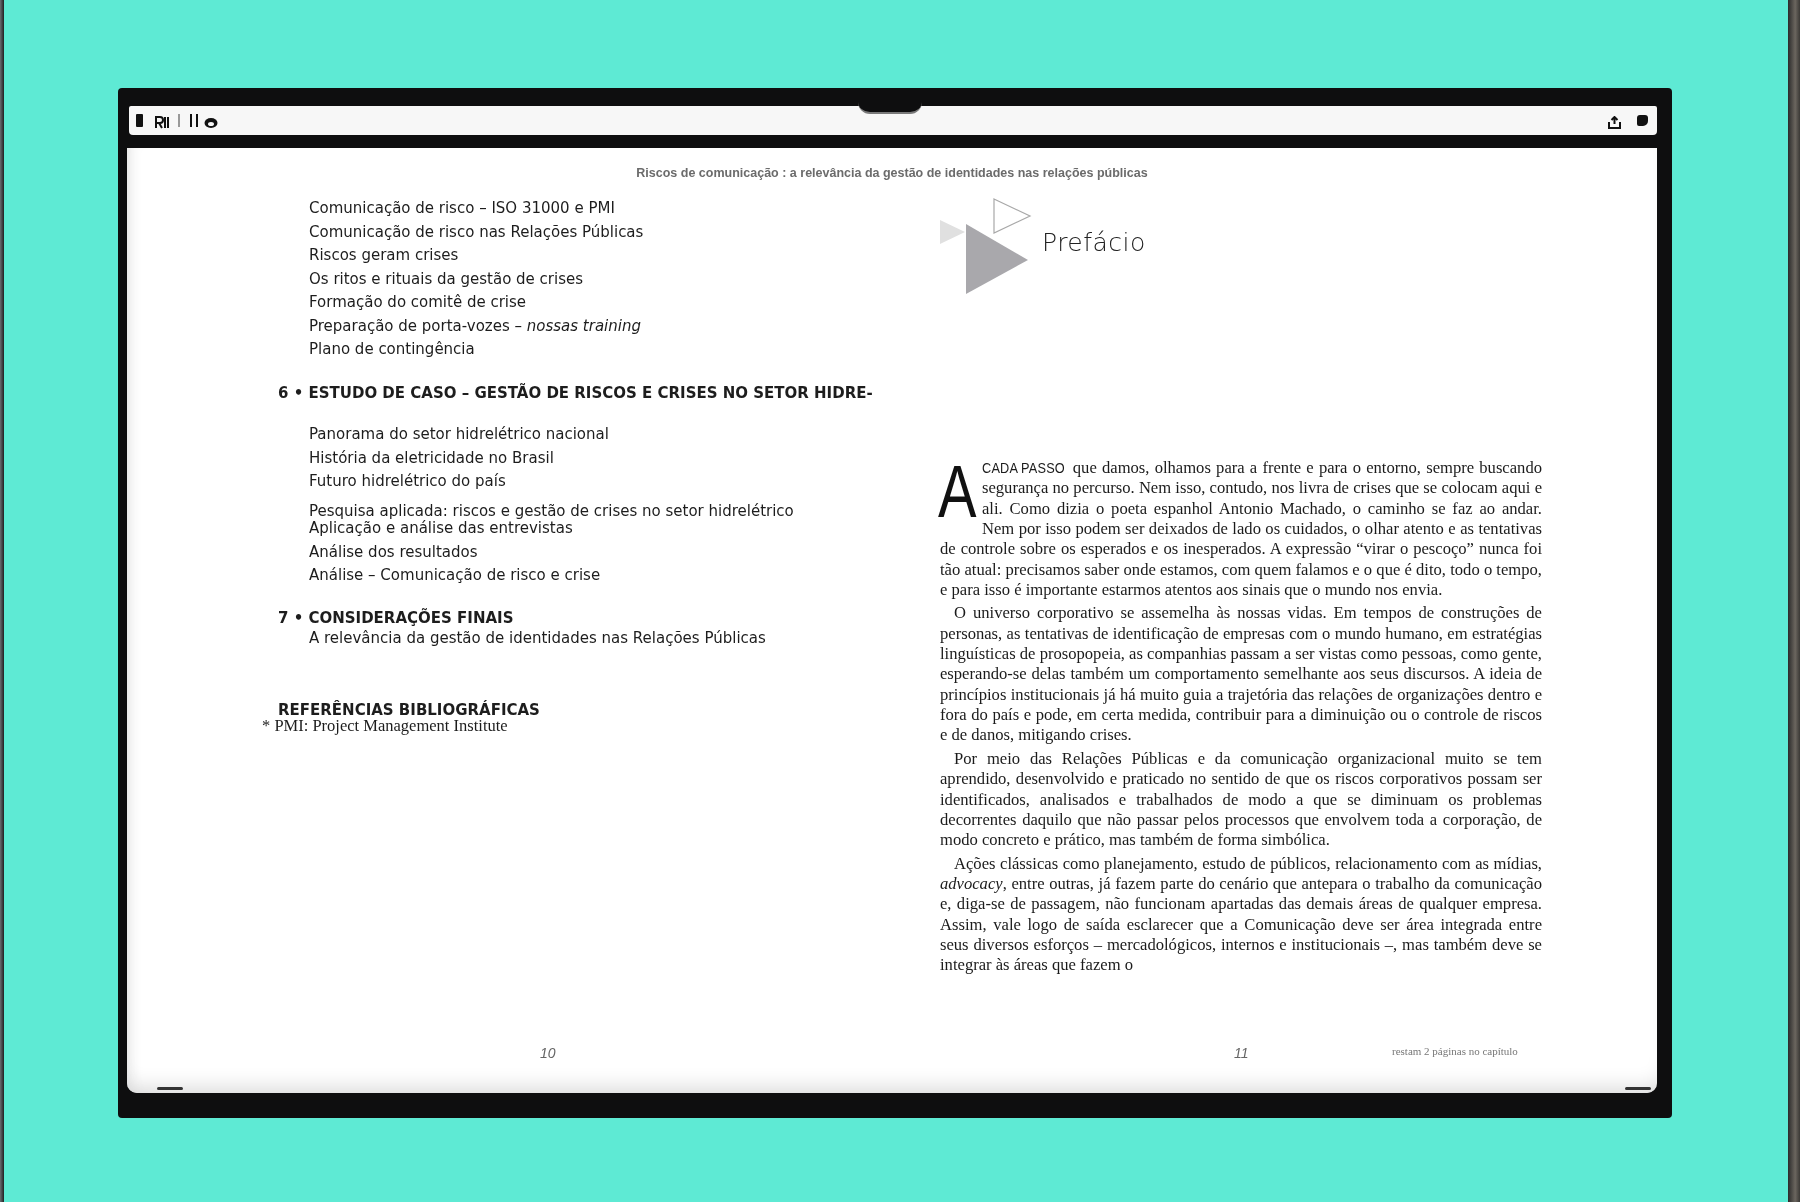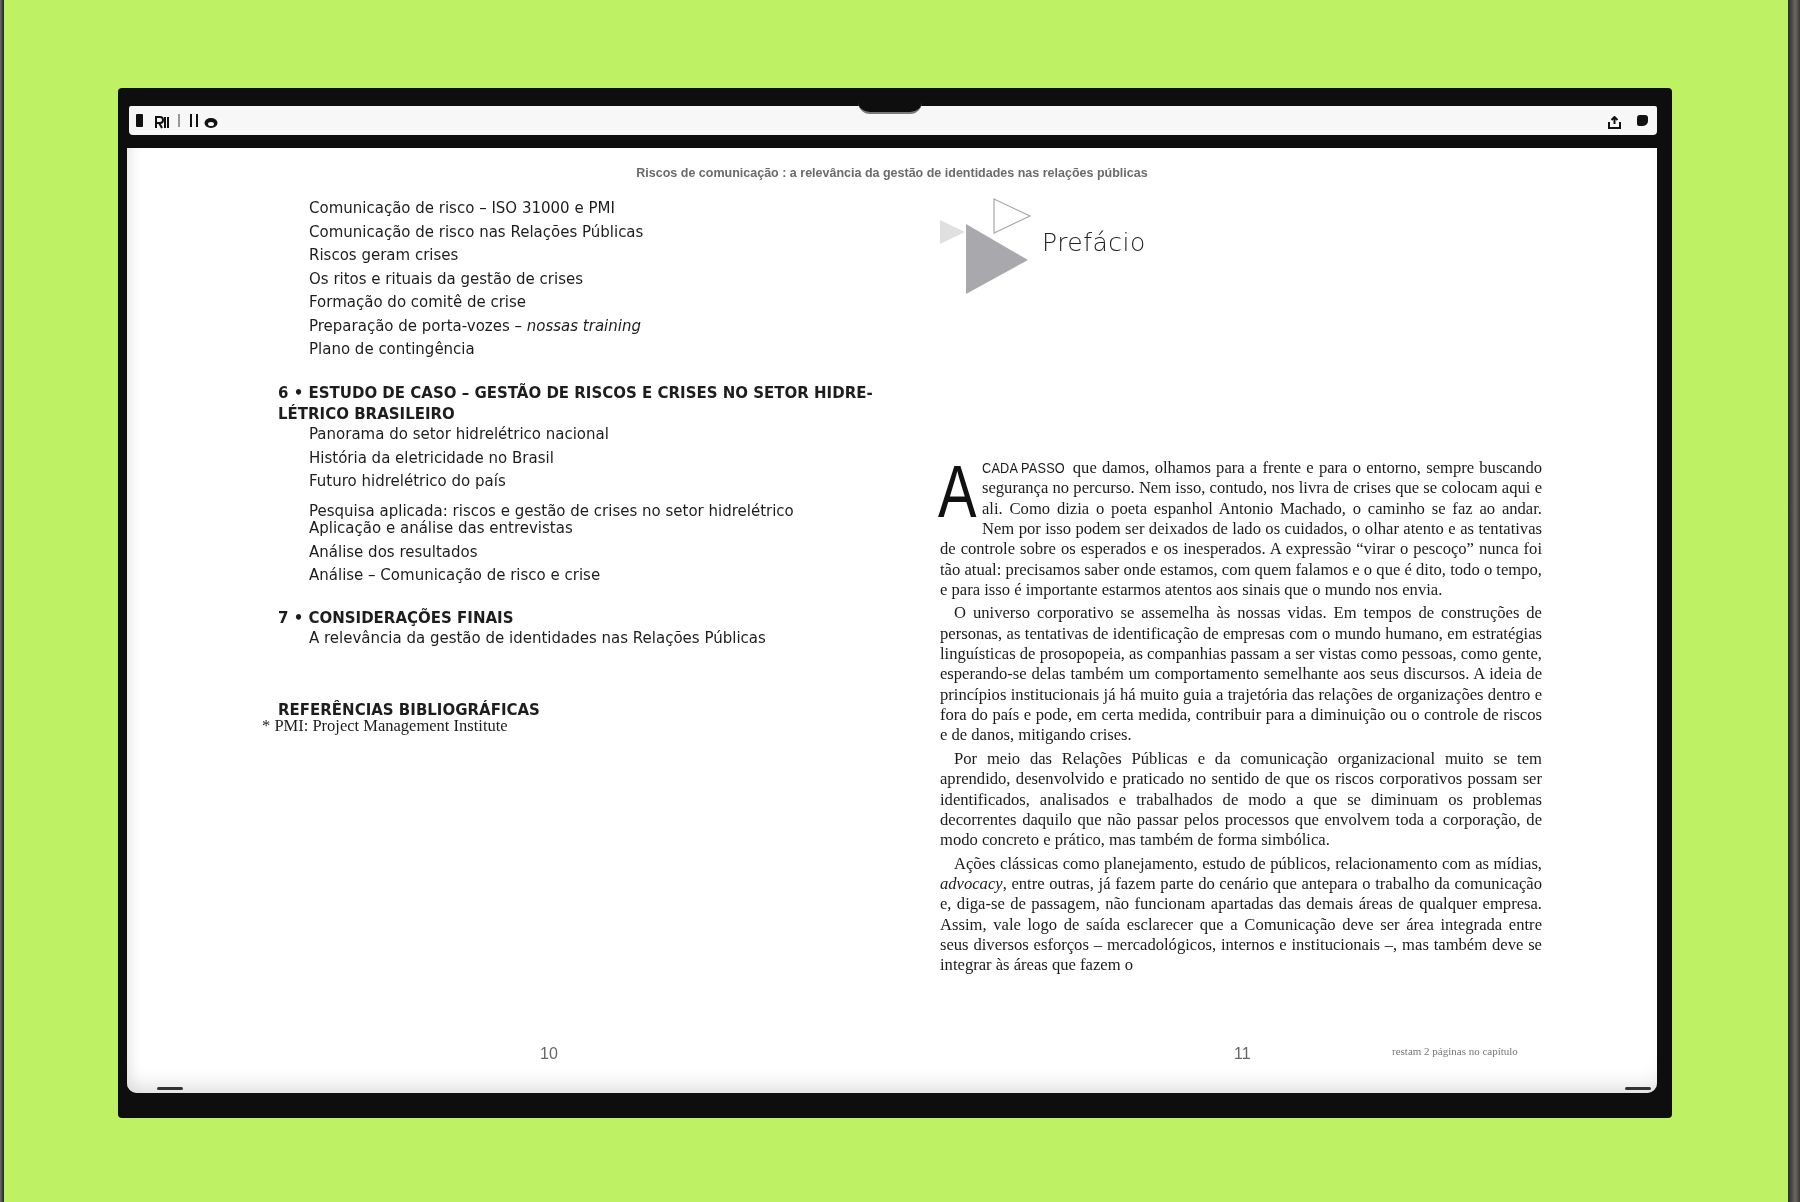--- a/index.html
+++ b/index.html
@@ -1,30 +1,30 @@
 <!DOCTYPE html>
 <html><head>
 <meta charset="utf-8">
 <style>
   html,body{margin:0;padding:0;}
   body{width:1800px;height:1202px;position:relative;overflow:hidden;background:#1a1a1b;font-family:"DejaVu Sans",sans-serif;}
-  .device{position:absolute;left:0;top:0;width:1800px;height:1202px;background:#bef264;}
+  .device{position:absolute;left:0;top:0;width:1800px;height:1202px;background:#5eead4;}
   .device-edge{position:absolute;right:0;top:0;width:12px;height:1202px;background:linear-gradient(90deg,#2a2a2a,#6b665f 60%,#3a3835);}
   .device-edge-left{position:absolute;left:0;top:0;width:4px;height:1202px;background:linear-gradient(90deg,#6a6e72,#202022);}
   .bezel-inner{position:absolute;left:118px;top:88px;width:1554px;height:1030px;background:#0e0e0f;border-radius:4px;}
   .toolbar{position:absolute;left:129px;top:106px;width:1528px;height:29px;background:#f7f7f7;border-radius:2px 2px 4px 4px;}
   .tb-icon{position:absolute;top:8px;height:13px;background:#111;}
   .camera-notch{position:absolute;left:858px;top:102px;width:64px;height:10px;border-radius:0 0 30px 30px;background:#0e0e0f;border-bottom:2px solid #7a7a7a;}
   .screen{position:absolute;left:127px;top:148px;width:1530px;height:945px;background:#fff;border-radius:0 0 10px 10px;box-shadow:inset 0 -18px 22px -14px #d6d6d6, inset 14px 0 16px -14px #dcdcdc;}
   .running-head{position:absolute;left:0;width:100%;top:18px;text-align:center;font-family:"Liberation Sans",sans-serif;font-weight:bold;font-size:12.5px;color:#6b6b6b;}
   .toc{position:absolute;left:0;top:0;}
   .toc .sub{position:absolute;left:182px;font-family:"DejaVu Sans",sans-serif;font-size:15px;color:#1d1d1d;white-space:nowrap;}
   .toc .chap{position:absolute;left:151px;font-family:"DejaVu Sans",sans-serif;font-size:15px;font-weight:bold;color:#1d1d1d;white-space:nowrap;line-height:20.5px;}
   .footnote{position:absolute;left:135px;top:568px;font-family:Liberation Serif, serif;font-size:16.5px;color:#1d1d1d;}
-  .page-num{position:absolute;top:897px;font-family:"Liberation Sans",sans-serif;font-size:16px;color:#666;}
+  .page-num{position:absolute;top:897px;font-family:"Liberation Sans",sans-serif;font-size:14px;color:#666;font-style:italic;}
   .remaining{position:absolute;left:1265px;top:897px;font-family:Liberation Serif, serif;font-size:11px;color:#777;}
   .chapter-label{position:absolute;left:915px;top:80px;font-family:"DejaVu Sans",sans-serif;font-weight:300;font-size:25px;color:#222;letter-spacing:0.5px;}
   .chapter-title{position:absolute;left:907px;top:172px;width:540px;font-family:"DejaVu Sans",sans-serif;font-weight:bold;font-size:28.5px;line-height:36px;color:#111;letter-spacing:-0.3px;}
   .body-text{position:absolute;left:813px;top:310px;width:602px;font-family:"Liberation Serif",serif;font-size:16.6px;line-height:20.35px;color:#1b1b1b;text-align:justify;hyphens:auto;}
   .body-text p{margin:0 0 3px 0;text-indent:14px;}
   .body-text p.first{text-indent:0;}
   .dropcap{float:left;font-family:"Liberation Sans",sans-serif;font-size:74px;line-height:60px;height:60px;margin:4px 6px 0 -2px;color:#111;font-weight:normal;transform:scaleX(0.78);transform-origin:left;width:38px;}
   .smallcaps{font-family:"Liberation Sans",sans-serif;font-size:15px;letter-spacing:0.2px;transform:scaleX(0.85);display:inline-block;transform-origin:left;margin-right:-12px;}
   .home-indicator{position:absolute;width:26px;height:3px;background:#333;border-radius:2px;}
 </style>
@@ -68,21 +68,20 @@
       <div class="sub" style="top:51px">Comunicação de risco – ISO 31000 e PMI</div>
       <div class="sub" style="top:74.5px">Comunicação de risco nas Relações Públicas</div>
       <div class="sub" style="top:98px">Riscos geram crises</div>
       <div class="sub" style="top:121.5px">Os ritos e rituais da gestão de crises</div>
       <div class="sub" style="top:145px">Formação do comitê de crise</div>
       <div class="sub" style="top:168.5px"><span>Preparação de porta-vozes – </span><i>nossas training</i></div>
       <div class="sub" style="top:192px">Plano de contingência</div>
 
       <div class="chap" style="top:235px">
         <div>6 • ESTUDO DE CASO – GESTÃO DE RISCOS E CRISES NO SETOR HIDRE-</div>
-        <div>LÉTRICO BRASILEIRO</div>
       </div>
       <div class="sub" style="top:277px">Panorama do setor hidrelétrico nacional</div>
       <div class="sub" style="top:300.5px">História da eletricidade no Brasil</div>
       <div class="sub" style="top:324px">Futuro hidrelétrico do país</div>
       <div class="sub" style="top:354px">Pesquisa aplicada: riscos e gestão de crises no setor hidrelétrico</div>
       <div class="sub" style="top:371px">Aplicação e análise das entrevistas</div>
       <div class="sub" style="top:394.5px">Análise dos resultados</div>
       <div class="sub" style="top:418px">Análise – Comunicação de risco e crise</div>
 
       <div class="chap" style="top:460px">7 • CONSIDERAÇÕES FINAIS</div>

